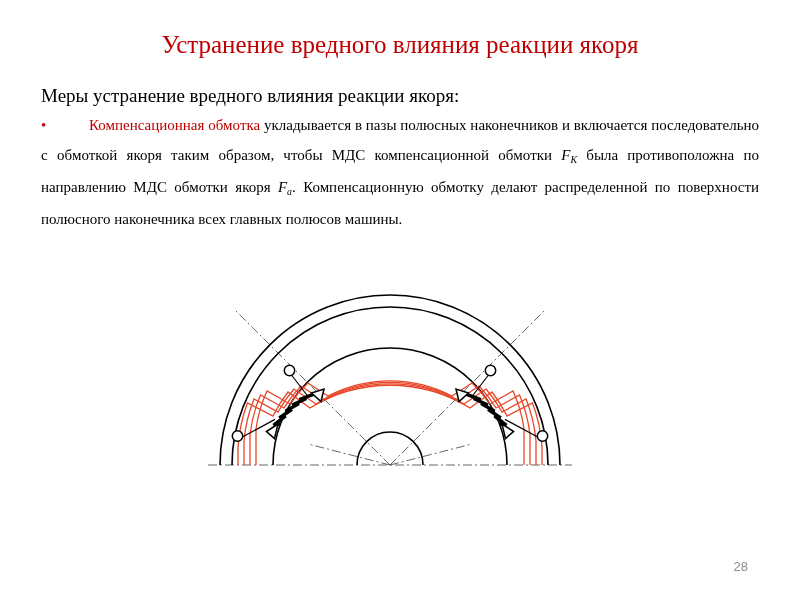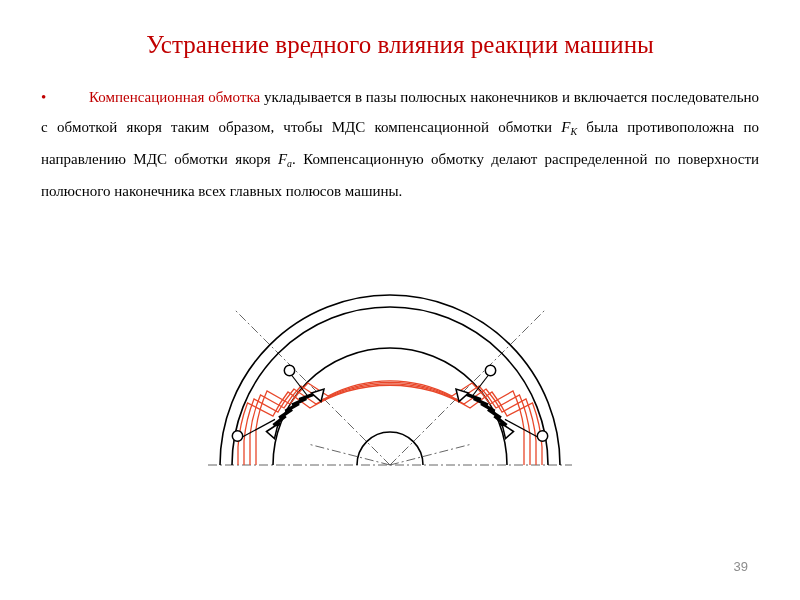--- a/index.html
+++ b/index.html
@@ -111,24 +111,25 @@
     font-family: "Liberation Sans", sans-serif;
     font-size: 17px;
     fill: #000000;
   }
 </style>
 </head>
 <body>
 
 <div class="slide">
 
-  <div id="slide-title">Устранение вредного влияния реакции машины</div>
+  <div id="slide-title">Устранение вредного влияния реакции якоря</div>
 
   <div class="body-block">
 
+    <div class="lead-line">Меры устранение вредного влияния реакции якоря:</div>
 
     <div class="bullet-para">
       <span class="bullet-dot">•</span><span class="bullet-gap"></span><span class="hl-red">Компенсационная обмотка</span><span> укладывается в пазы полюсных наконечников и включается последовательно с обмоткой якоря таким образом, чтобы МДС компенсационной обмотки </span><span class="var-italic"><span>F</span><sub>К</sub></span><span> была противоположна по направлению МДС обмотки якоря </span><span class="var-italic"><span>F</span><sub>а</sub></span><span>. Компенсационную обмотку делают распределенной по поверхности полюсного наконечника всех главных полюсов машины.</span>
     </div>
 
   </div>
 
   <div id="machine-figure">
     <svg width="410" height="190" viewBox="0 0 410 190">
 
@@ -231,15 +232,15 @@
       <path class="wedge" d="M 323.5 136.5 L 312.0 129.0 L 315.5 143.5 Z"></path>
       <path class="wedge" d="M 278.5 98.0 L 266.0 94.0 L 269.0 106.5 Z"></path>
 
       <circle class="node-circ" cx="352.5" cy="141.0" r="5.2"></circle>
       <circle class="node-circ" cx="300.5" cy="75.5" r="5.2"></circle>
 
     </svg>
   </div>
 
 
-  <div id="page-number">39</div>
+  <div id="page-number">28</div>
 
 </div>
 
 </body></html>

